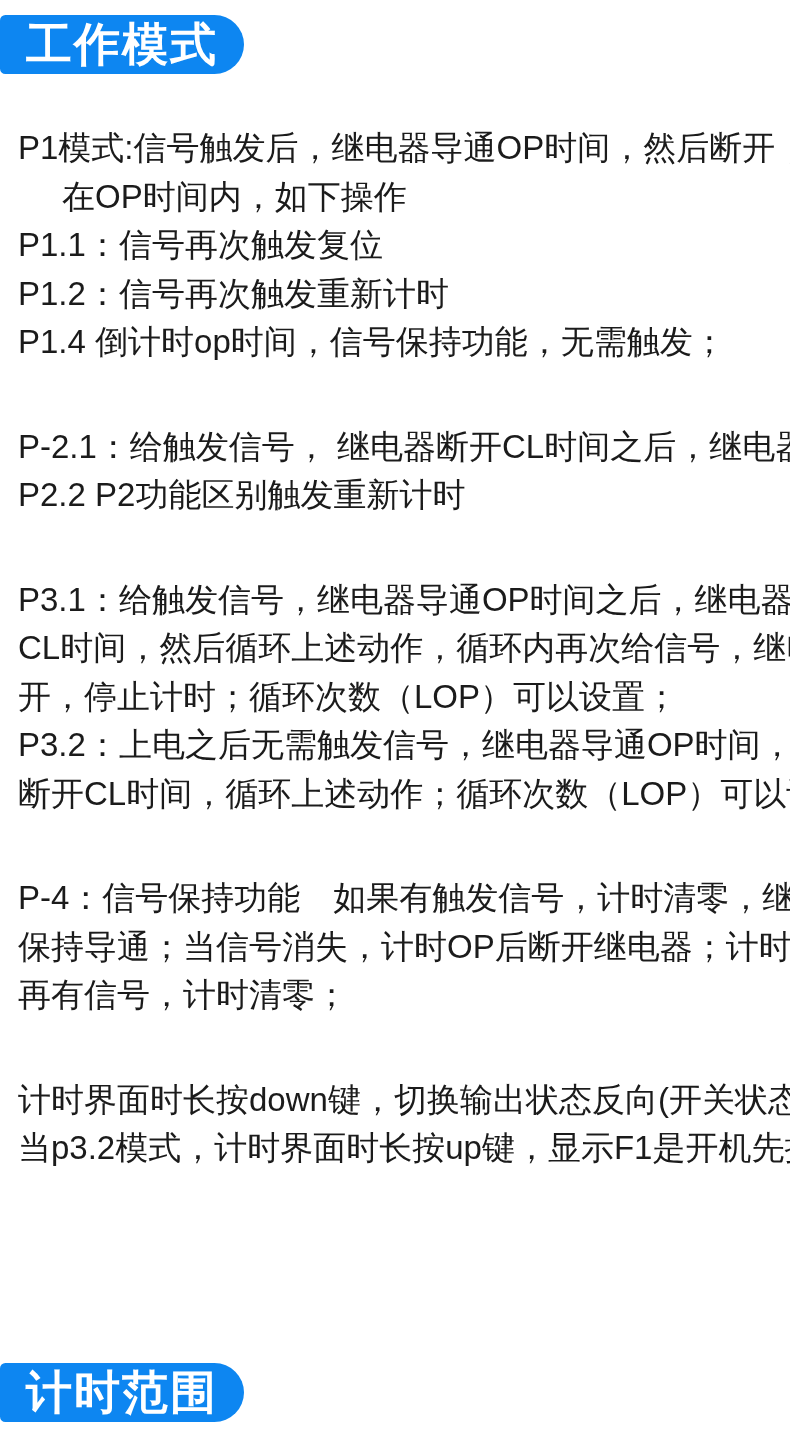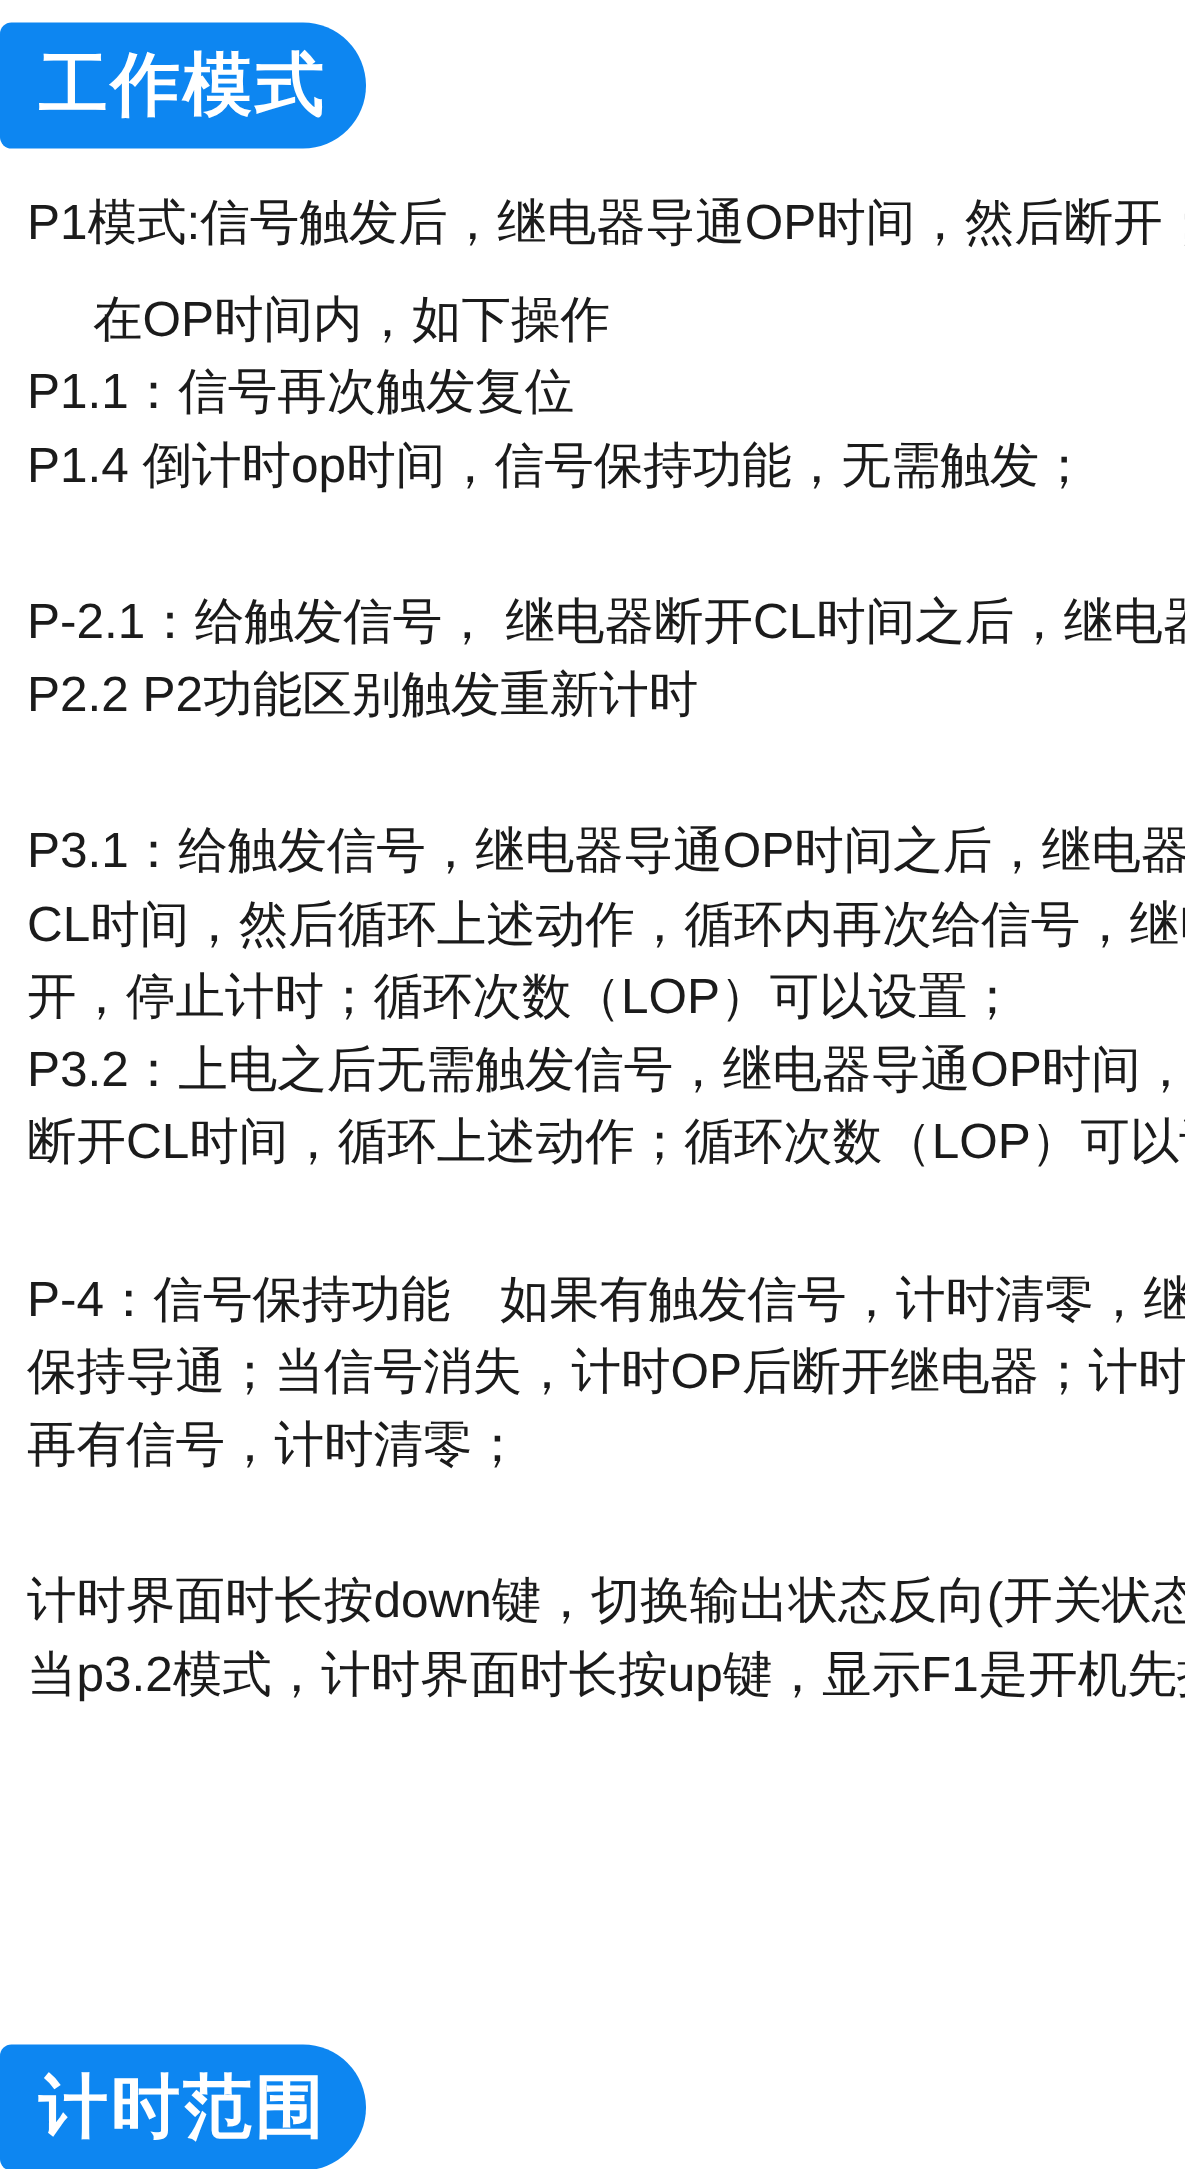--- a/index.html
+++ b/index.html
@@ -10,21 +10,21 @@
     position: relative;
     width: 790px;
     height: 1446px;
     background: #ffffff;
     overflow: hidden;
     font-family: "Liberation Sans", "DejaVu Sans", sans-serif;
   }
   .section-badge {
     position: absolute;
     left: 0;
-    height: 84px;
+    height: 59px;
     background: #0d86f1;
     color: #ffffff;
     font-size: 46px;
     font-weight: 700;
     letter-spacing: 2px;
     display: flex;
     align-items: center;
     padding: 0 26px;
     border-radius: 8px 44px 44px 8px;
     box-sizing: border-box;
@@ -38,36 +38,37 @@
     width: 772px;
     color: #1b1b1b;
     font-size: 33px;
     line-height: 48.5px;
   }
   .paragraph { margin: 0 0 56px 0; }
   .paragraph:last-child { margin-bottom: 0; }
   .line {
     white-space: pre;
   }
-  .ind-a { padding-left: 44px; margin-top: 16px; }
+  .ind-a { padding-left: 44px; }
   .ind-b { padding-left: 97px; }
 </style>
 </head>
 <body>
 
 <div class="section-badge badge-top">
   <span>工作模式</span>
 </div>
 
 <div class="content">
 
   <div class="paragraph">
     <div class="line">P1模式:信号触发后，继电器导通OP时间，然后断开；</div>
     <div class="line ind-a">在OP时间内，如下操作</div>
     <div class="line">P1.1：信号再次触发复位</div>
+    <div class="line">P1.2：信号再次触发重新计时</div>
     <div class="line">P1.4 倒计时op时间，信号保持功能，无需触发；</div>
   </div>
 
   <div class="paragraph">
     <div class="line">P-2.1：给触发信号， 继电器断开CL时间之后，继电器导</div>
     <div class="line">P2.2 P2功能区别触发重新计时</div>
   </div>
 
   <div class="paragraph">
     <div class="line">P3.1：给触发信号，继电器导通OP时间之后，继电器断开</div>

